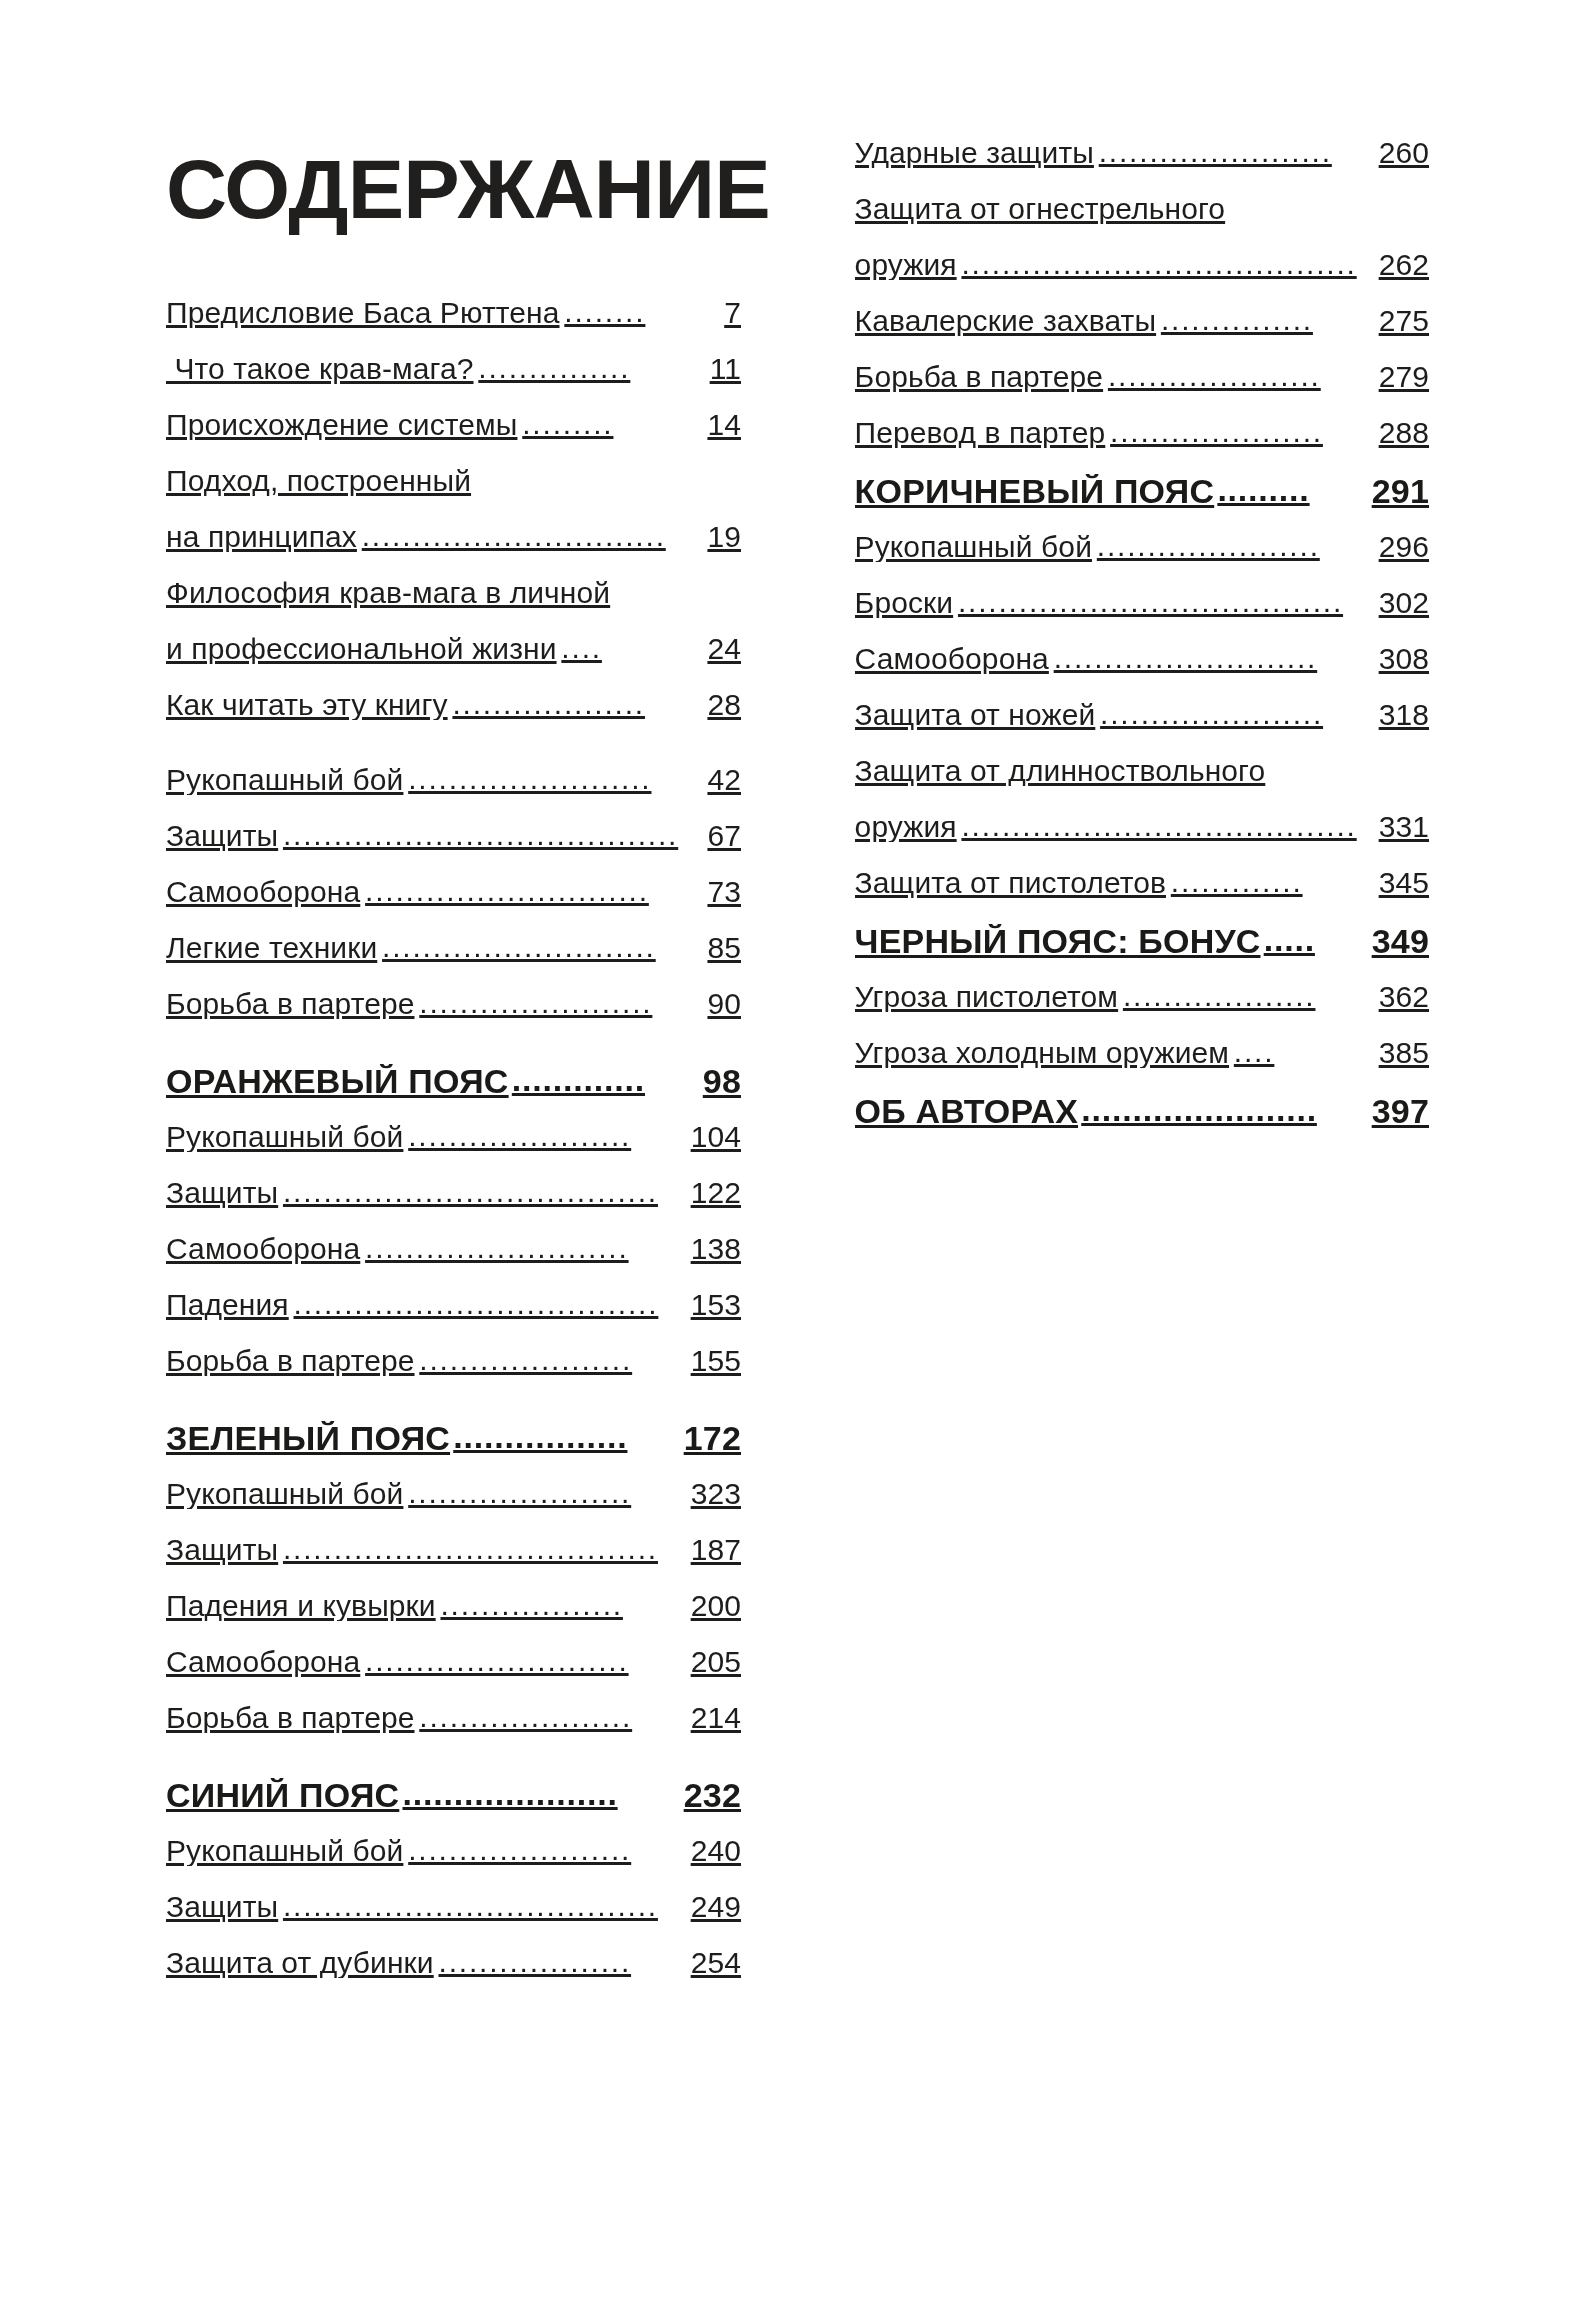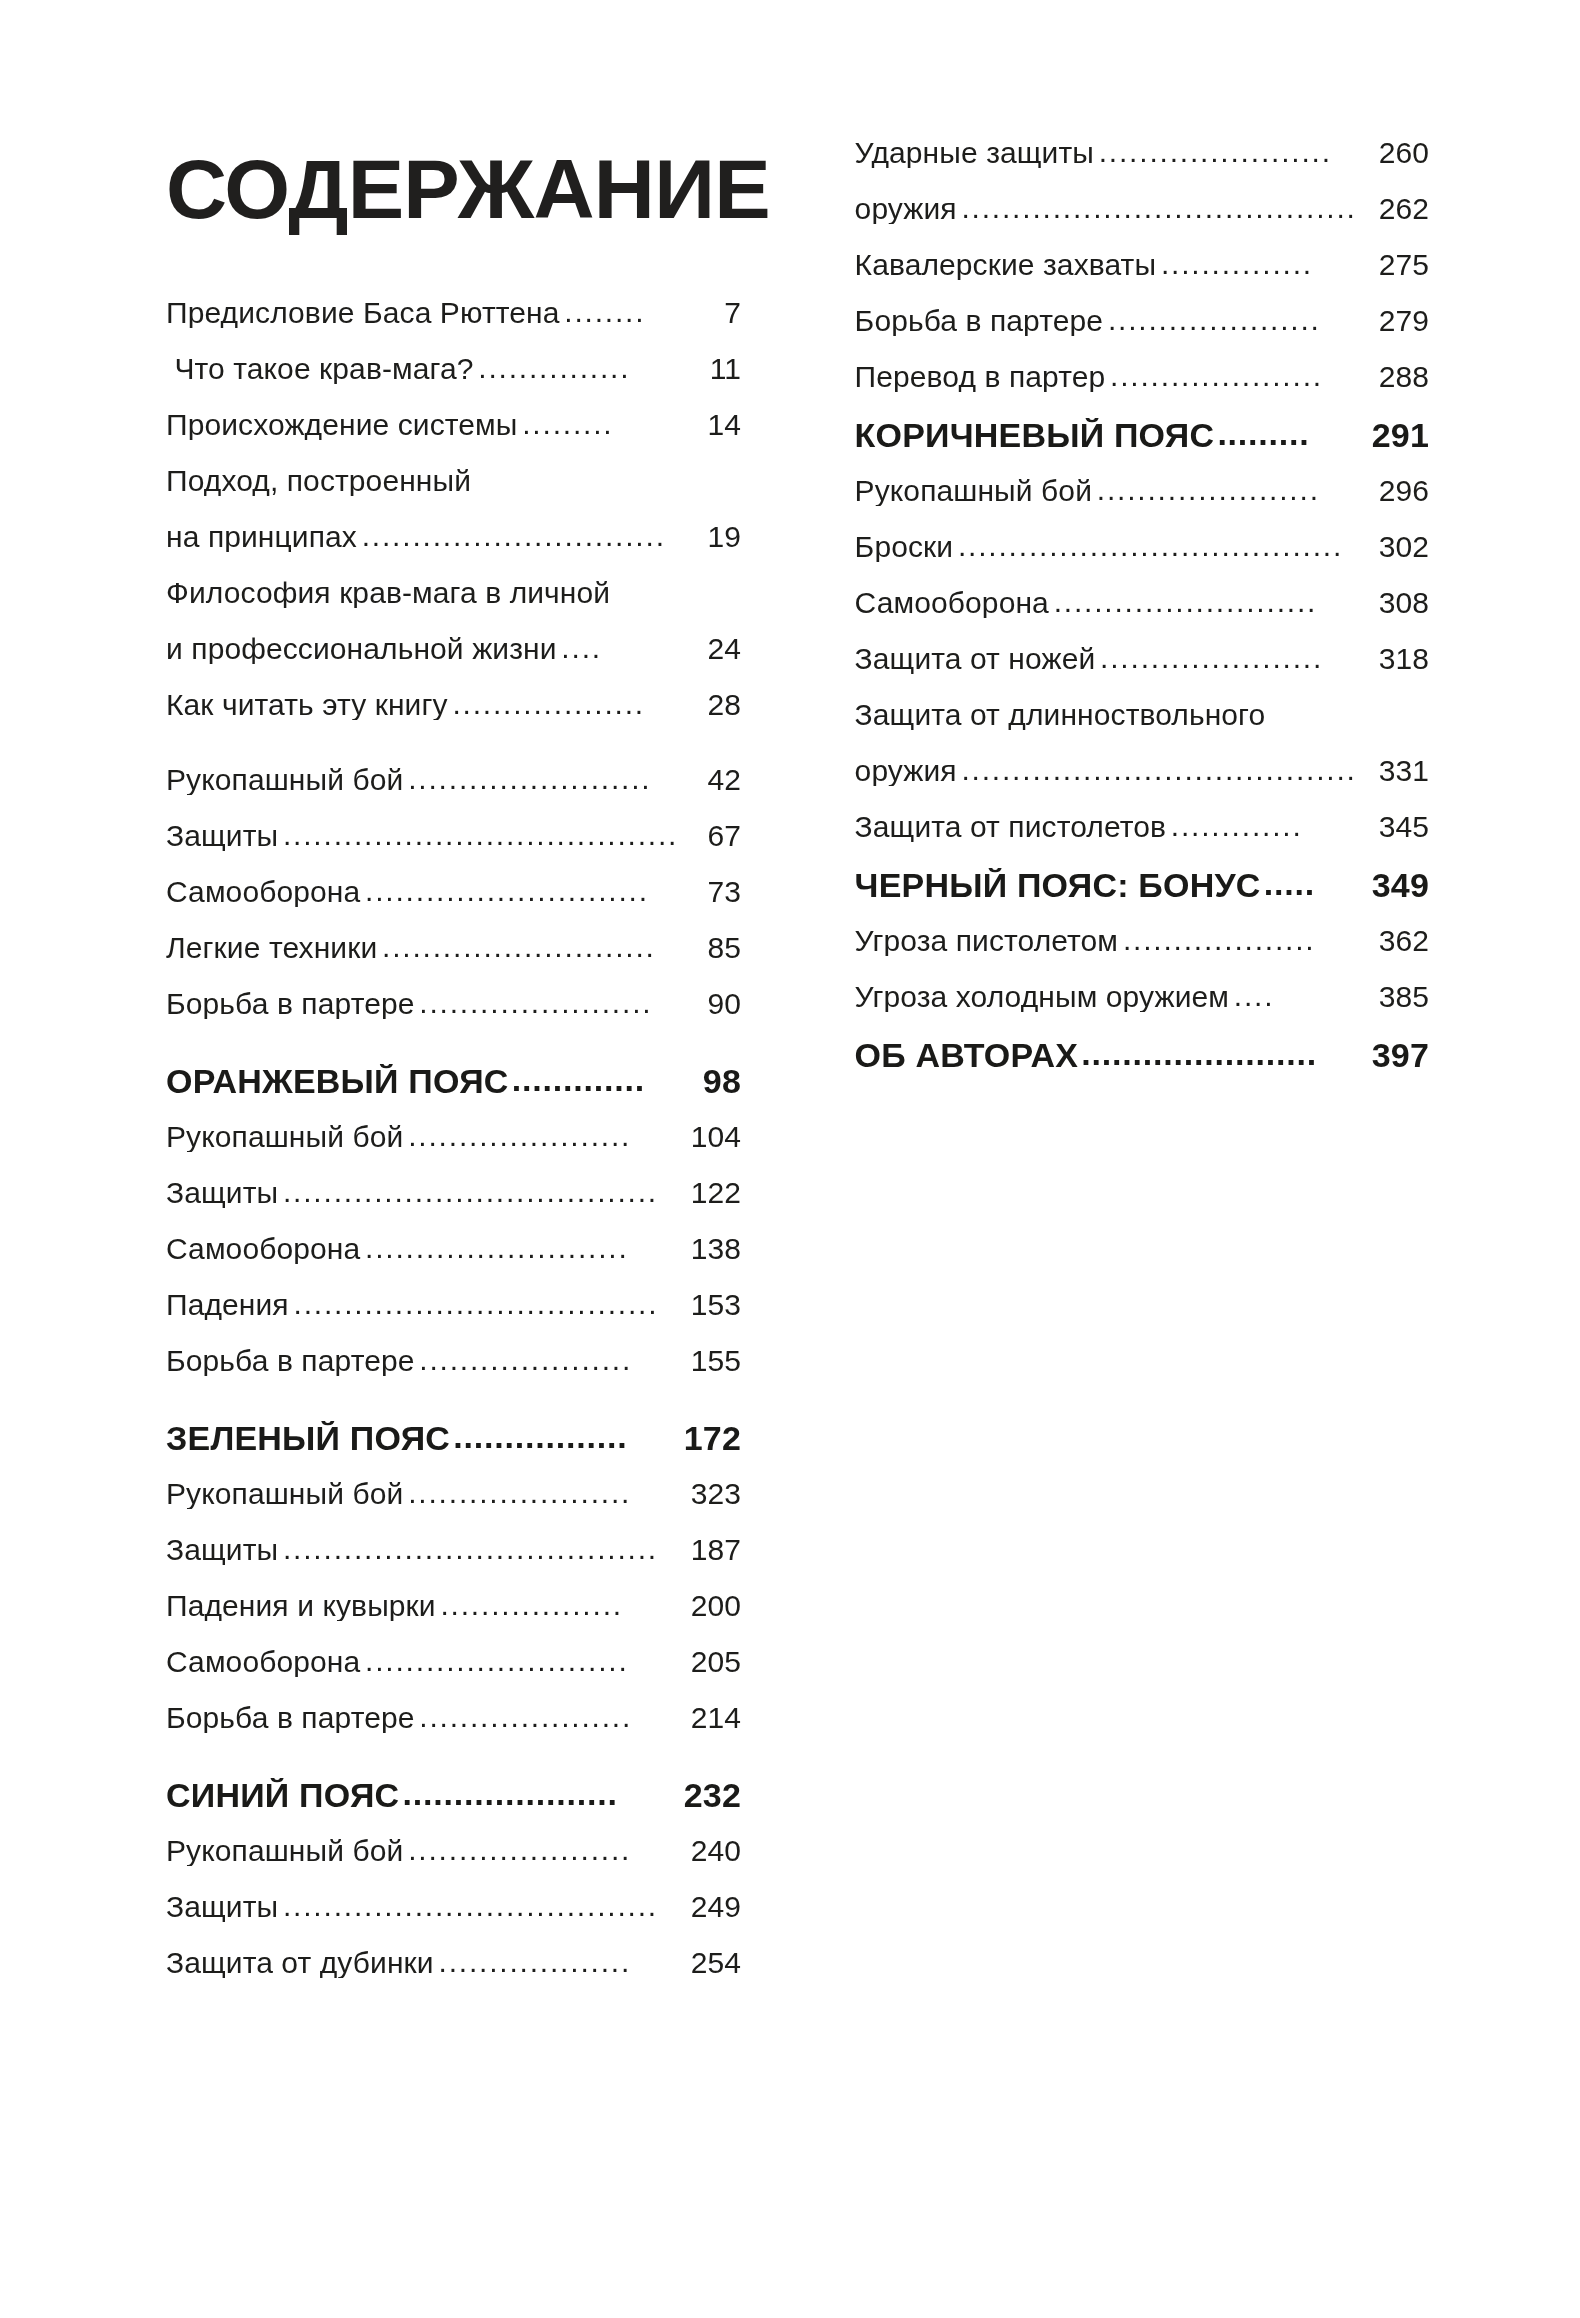--- a/index.html
+++ b/index.html
@@ -59,20 +59,21 @@
     transform-origin: left center;
     white-space: nowrap;
   }
 
   
   .toc-row {
     display: flex;
     align-items: baseline;
     width: 100%;
     overflow: hidden;
+    text-decoration: underline;
   }
 
   .toc-label {
     flex: 0 0 auto;
     white-space: pre;
   }
   .toc-leader {
     flex: 1 1 auto;
     overflow: hidden;
     white-space: nowrap;
@@ -310,20 +311,23 @@
     </div>
 
     <div class="col col-right">
       <div id="right-groups">
           <div class="group intro-group lead-group">
             <div class="toc-row entry">
               <span class="toc-label">Ударные защиты</span>
               <span class="toc-leader">.......................</span>
               <span class="toc-page">260</span>
             </div>
+            <div class="toc-row entry cont">
+              <span class="toc-label">Защита от огнестрельного</span>
+            </div>
             <div class="toc-row entry">
               <span class="toc-label">оружия</span>
               <span class="toc-leader">.......................................</span>
               <span class="toc-page">262</span>
             </div>
             <div class="toc-row entry">
               <span class="toc-label">Кавалерские захваты</span>
               <span class="toc-leader">...............</span>
               <span class="toc-page">275</span>
             </div>

